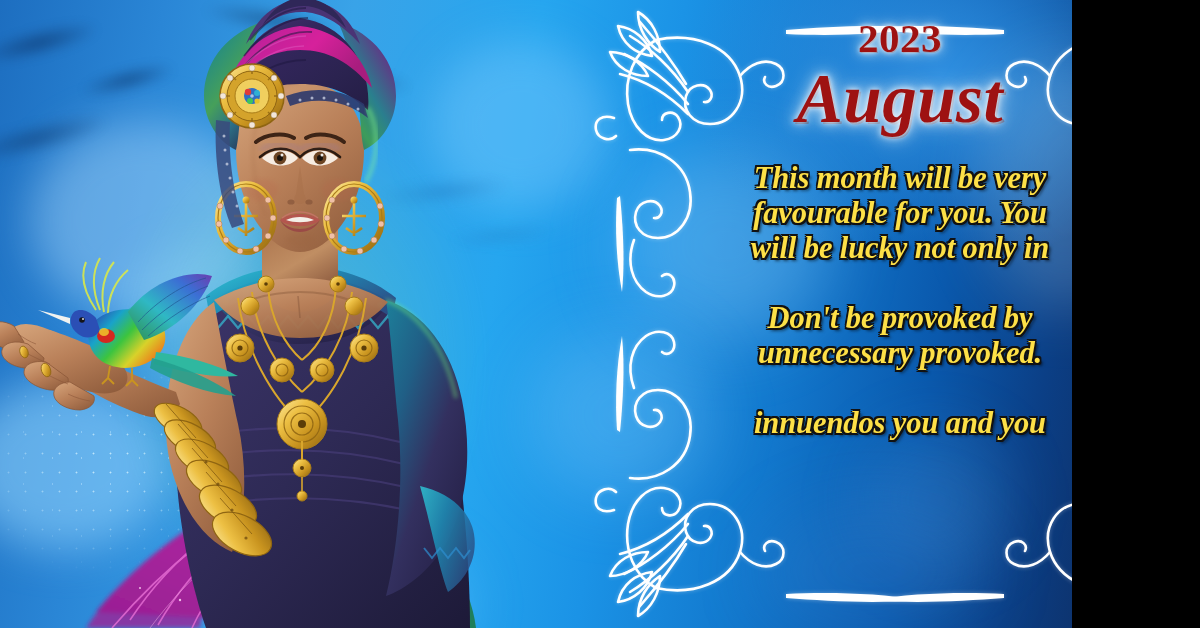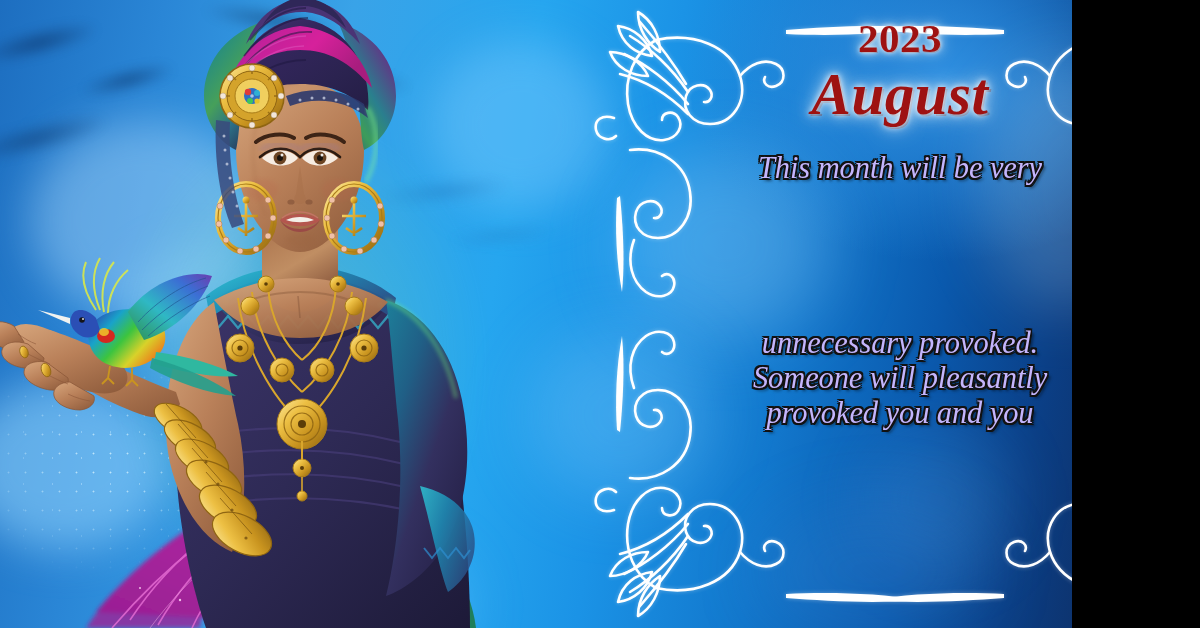--- a/index.html
+++ b/index.html
@@ -84,36 +84,36 @@
     font-size:41px; font-weight:700; letter-spacing:.5px;
     color:#9e1212;
     text-shadow:
        0 0 5px rgba(255,255,255,.95),
        0 0 11px rgba(255,255,255,.85),
        0 0 18px rgba(220,245,255,.6),
        1px 1px 0 rgba(90,0,0,.45);
   }
   .month{
     margin-top:-2px;
-    font-size:59px; font-weight:700; font-style:italic;
+    font-size:69px; font-weight:700; font-style:italic;
     color:#9e1212; letter-spacing:.5px;
     text-shadow:
        0 0 6px rgba(255,255,255,.95),
        0 0 14px rgba(255,255,255,.85),
        0 0 24px rgba(225,248,255,.65),
        2px 2px 0 rgba(80,0,0,.4);
   }
   .body-text{
     margin-top:22px;
     width:420px;
     text-align:center;
     font-size:30.5px;
     line-height:35px;
-    font-weight:400; font-style:italic;
-    color:#c4b5fd;
+    font-weight:700; font-style:italic;
+    color:#fde047;
     letter-spacing:-.1px;
     text-shadow:
       -1.6px -1.6px 0 #121212, 1.6px -1.6px 0 #121212,
       -1.6px  1.6px 0 #121212, 1.6px  1.6px 0 #121212,
       -1.6px 0 0 #121212, 1.6px 0 0 #121212,
       0 -1.6px 0 #121212, 0 1.6px 0 #121212,
       3px 3px 3px rgba(0,0,0,.55);
   }
 </style>
 </head>
@@ -727,16 +727,16 @@
         <g transform="translate(580,432) scale(1,-1)">
             <use href="#vstroke"></use>
           </g>
       </g>
     </svg>
   </div>
 
   <div class="panel">
     <div class="year">2023</div>
     <div class="month">August</div>
-    <div class="body-text"><span>This month will be very</span><br><br><br><br><br><span>unnecessary provoked.</span><br><span>Someone will pleasantly</span><br><span>provoked you and you</span><br></div>
+    <div class="body-text"><span>This month will be very</span><br><span>favourable for you. You</span><br><span>will be lucky not only in</span><br><br><span>Don't be provoked by</span><br><span>unnecessary provoked.</span><br><br><span>innuendos you and you</span><br></div>
   </div>
 
 </div>
 
 </body></html>

